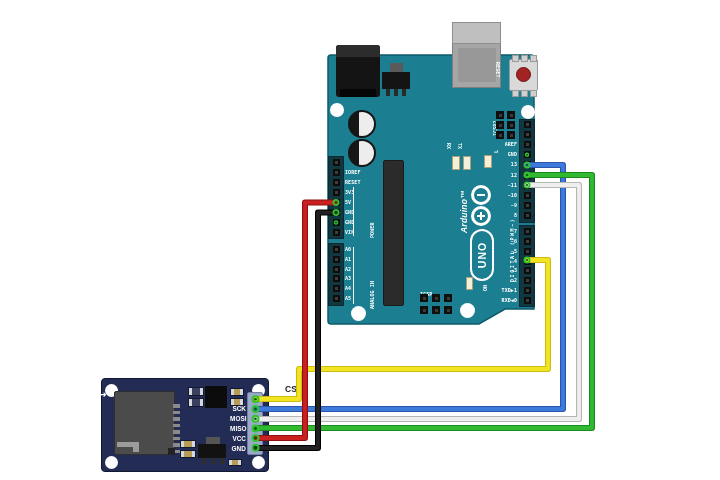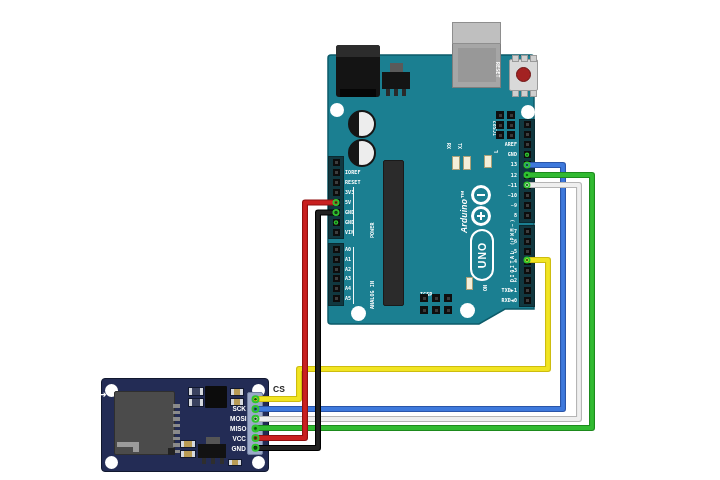--- a/index.html
+++ b/index.html
@@ -328,21 +328,21 @@
       <div class="sdrow">
         <span class="sdsc">MISO</span>
       </div>
       <div class="sdrow">
         <span class="sdsc">VCC</span>
       </div>
       <div class="sdrow">
         <span class="sdsc">GND</span>
       </div>
     </div>
-  <div class="abs" style="left:273px;top:384px;font:700 8.5px 'Liberation Sans',sans-serif;color:#222;">CS</div>
+  <div class="abs" style="left:285px;top:384px;font:700 8.5px 'Liberation Sans',sans-serif;color:#222;">CS</div>
 
   <svg width="720" height="480" style="pointer-events:none;">
     <g>
       <polyline points="527,260 548,260 548,369 299,369 299,399 256,399" fill="none" stroke-width="6" stroke-linecap="round" stroke-linejoin="round" stroke="#CDBC0F"></polyline>
       <polyline points="527,260 548,260 548,369 299,369 299,399 256,399" fill="none" stroke-width="3.8" stroke-linecap="round" stroke-linejoin="round" stroke="#F1E422"></polyline>
     </g>
     <g>
       <polyline points="527,165 563,165 563,409 256,409" fill="none" stroke-width="6" stroke-linecap="round" stroke-linejoin="round" stroke="#2A55A8"></polyline>
       <polyline points="527,165 563,165 563,409 256,409" fill="none" stroke-width="3.8" stroke-linecap="round" stroke-linejoin="round" stroke="#3E79DC"></polyline>
     </g>

